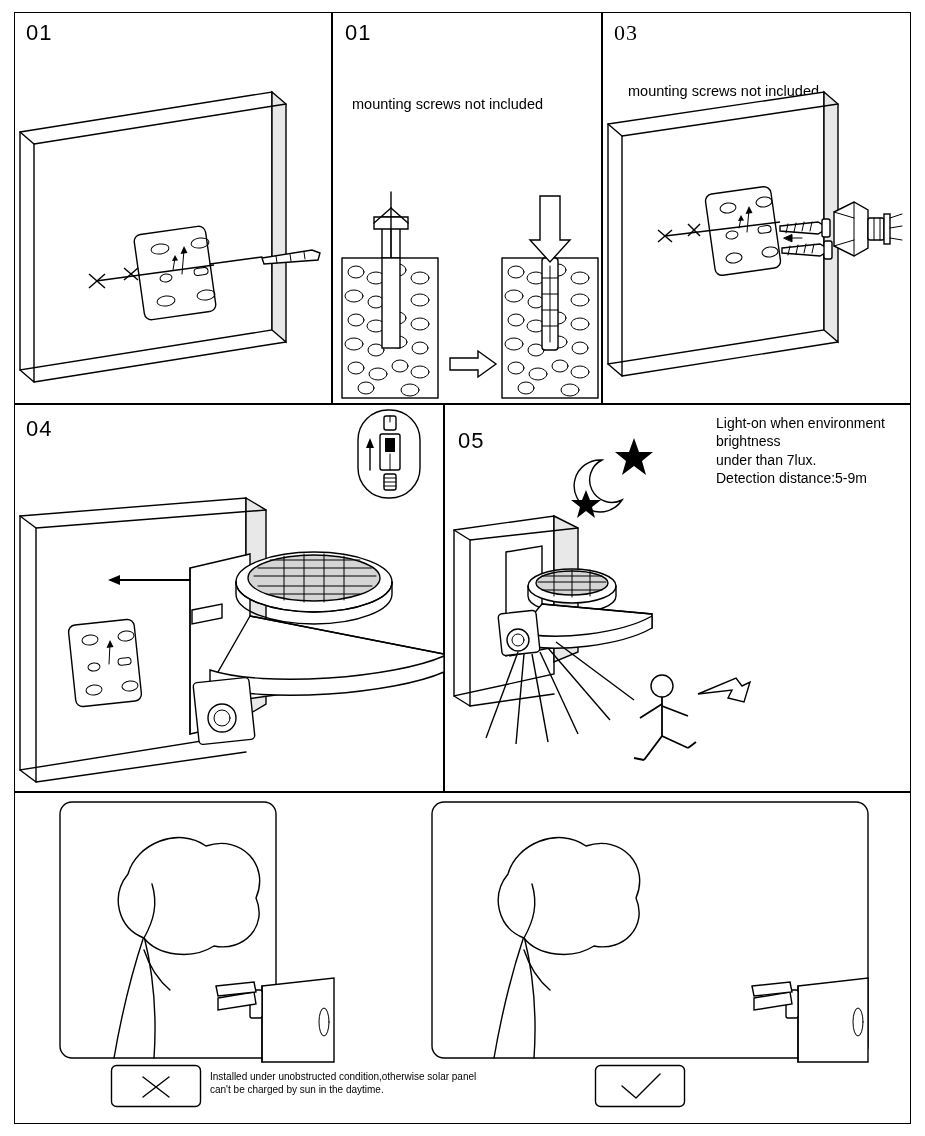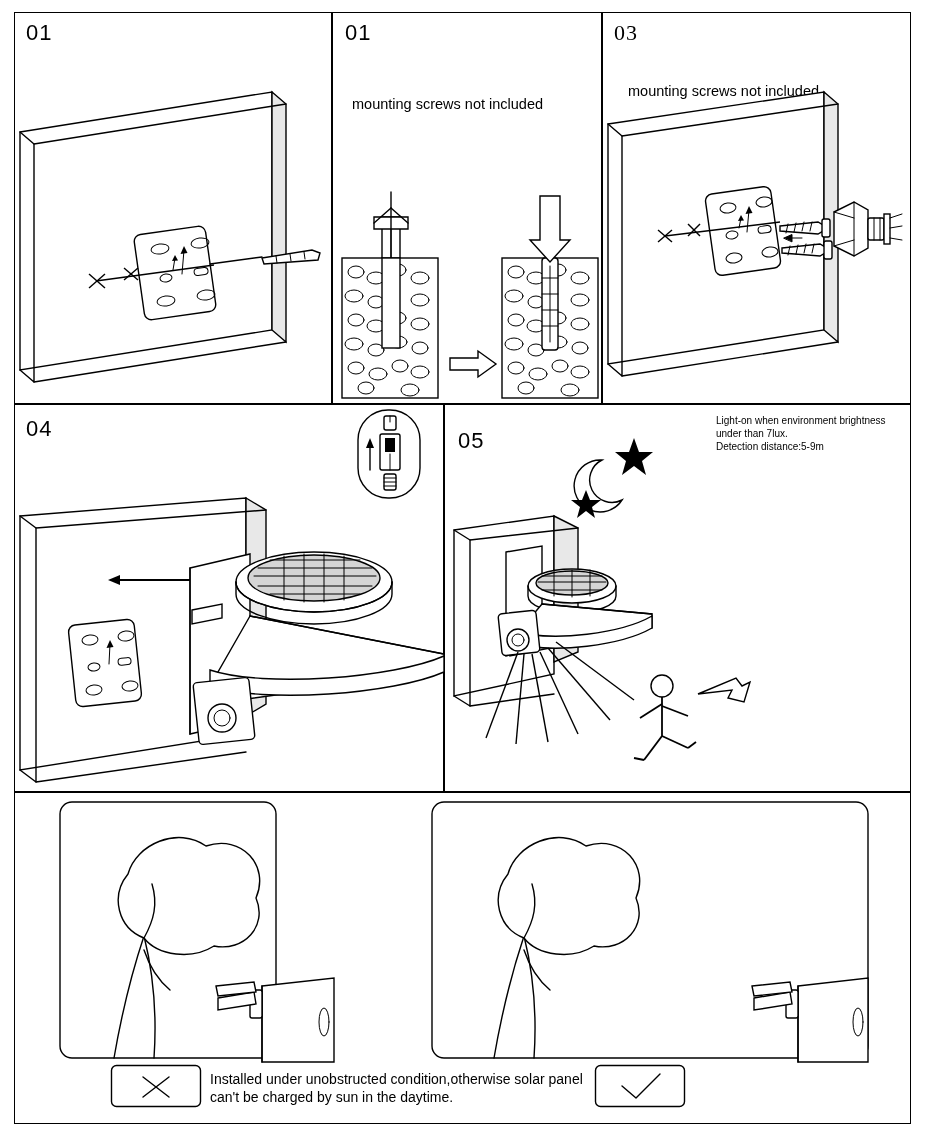--- a/index.html
+++ b/index.html
@@ -2,22 +2,22 @@
 <html><head>
 <meta charset="utf-8">
 <style>
   html,body{margin:0;padding:0;background:#ffffff;}
   body{width:925px;height:1136px;font-family:"Liberation Sans",sans-serif;color:#000;}
   #sheet{position:relative;width:925px;height:1136px;overflow:hidden;}
 
   .panel{position:absolute;box-sizing:border-box;border:1.5px solid #000;}
   .step-num{position:absolute;font-size:22px;letter-spacing:1px;line-height:1;}
   .note{position:absolute;font-size:14.5px;line-height:1.25;}
-  .tiny{position:absolute;font-size:10px;line-height:1.32;}
-  .caption{position:absolute;font-size:14px;line-height:1.3;}
+  .tiny{position:absolute;font-size:14px;line-height:1.32;}
+  .caption{position:absolute;font-size:10px;line-height:1.3;}
 
   svg{display:block;overflow:visible;}
   .st{fill:none;stroke:#000;stroke-width:1.4;stroke-linejoin:round;stroke-linecap:round;}
   .stt{fill:none;stroke:#000;stroke-width:1;stroke-linejoin:round;stroke-linecap:round;}
   .sth{fill:none;stroke:#000;stroke-width:2;stroke-linejoin:round;stroke-linecap:round;}
   .fillw{fill:#ffffff;stroke:#000;stroke-width:1.4;}
   .fillg{fill:#e8e8e8;stroke:#000;stroke-width:1.4;}
   .fillgg{fill:#d5d5d5;stroke:#000;stroke-width:1.4;}
   .fillk{fill:#000;}
 </style>

